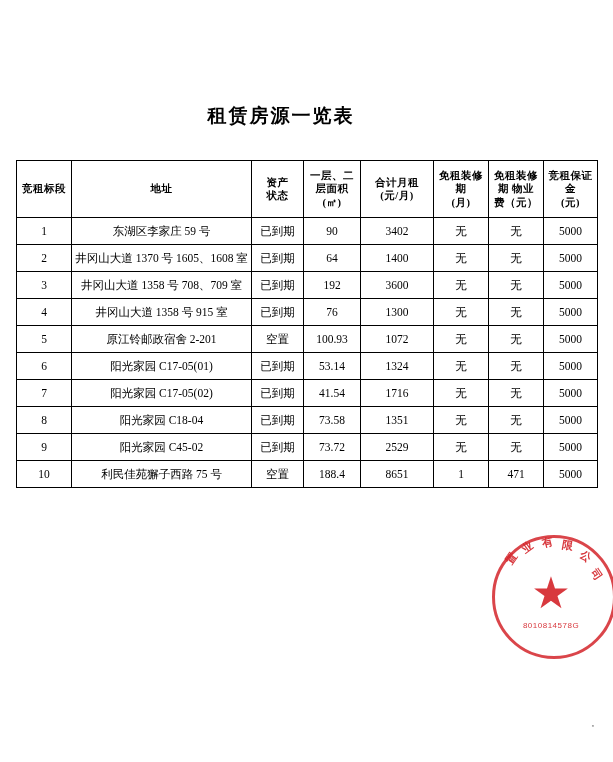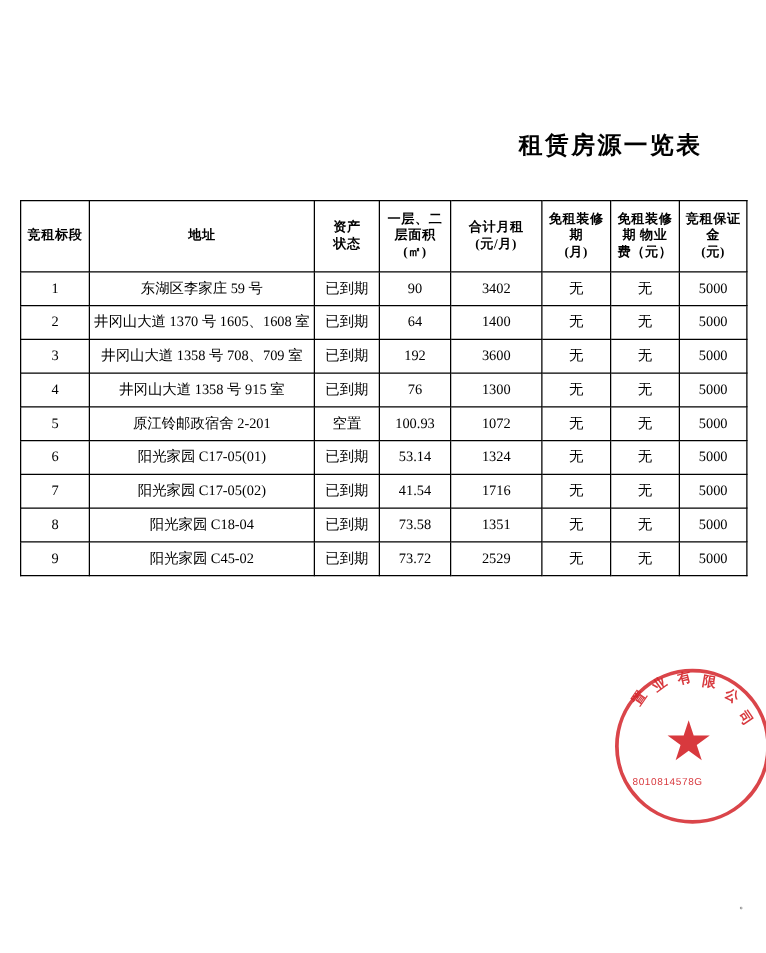--- a/index.html
+++ b/index.html
@@ -18,21 +18,21 @@
   .page {
     position: relative;
     width: 613px;
     height: 762px;
   }
   .doc-title {
     position: absolute;
     top: 103px;
     left: 0;
     width: 562px;
-    text-align: right;
+    text-align: center;
     font-size: 19px;
     font-weight: bold;
     letter-spacing: 2px;
     font-family: "Liberation Serif", "DejaVu Serif", serif;
   }
   .table-wrap {
     position: absolute;
     top: 160px;
     left: 16px;
     width: 581px;
@@ -122,20 +122,21 @@
     font-size: 11px;
     font-weight: bold;
     font-family: "Liberation Serif", "DejaVu Serif", serif;
     transform-origin: center center;
   }
   .seal .seal-code {
     position: absolute;
     left: 14px;
     top: 86px;
     width: 90px;
+    text-align: center;
     font-size: 8px;
     letter-spacing: 0.5px;
     color: #d4242a;
     font-family: "Liberation Sans", sans-serif;
     opacity: 0.9;
   }
   .page-dot {
     position: absolute;
     left: 591px;
     top: 717px;
@@ -283,20 +284,30 @@
         <tr>
           <td>9</td>
           <td class="addr">阳光家园 C45-02</td>
           <td>已到期</td>
           <td>73.72</td>
           <td>2529</td>
           <td>无</td>
           <td>无</td>
           <td>5000</td>
         </tr>
+        <tr>
+          <td>10</td>
+          <td class="addr">利民佳苑獬子西路 75 号</td>
+          <td>空置</td>
+          <td>188.4</td>
+          <td>8651</td>
+          <td>1</td>
+          <td>471</td>
+          <td>5000</td>
+        </tr>
       </tbody>
     </table>
   </div>
 
   <div class="seal">
     <div class="ring"></div>
     <div class="arc-text">
       <span style="left:14px; top:16px; transform: rotate(-55deg);">置</span>
       <span style="left:30px; top:5px; transform: rotate(-36deg);">业</span>
       <span style="left:50px; top:0px; transform: rotate(-14deg);">有</span>

